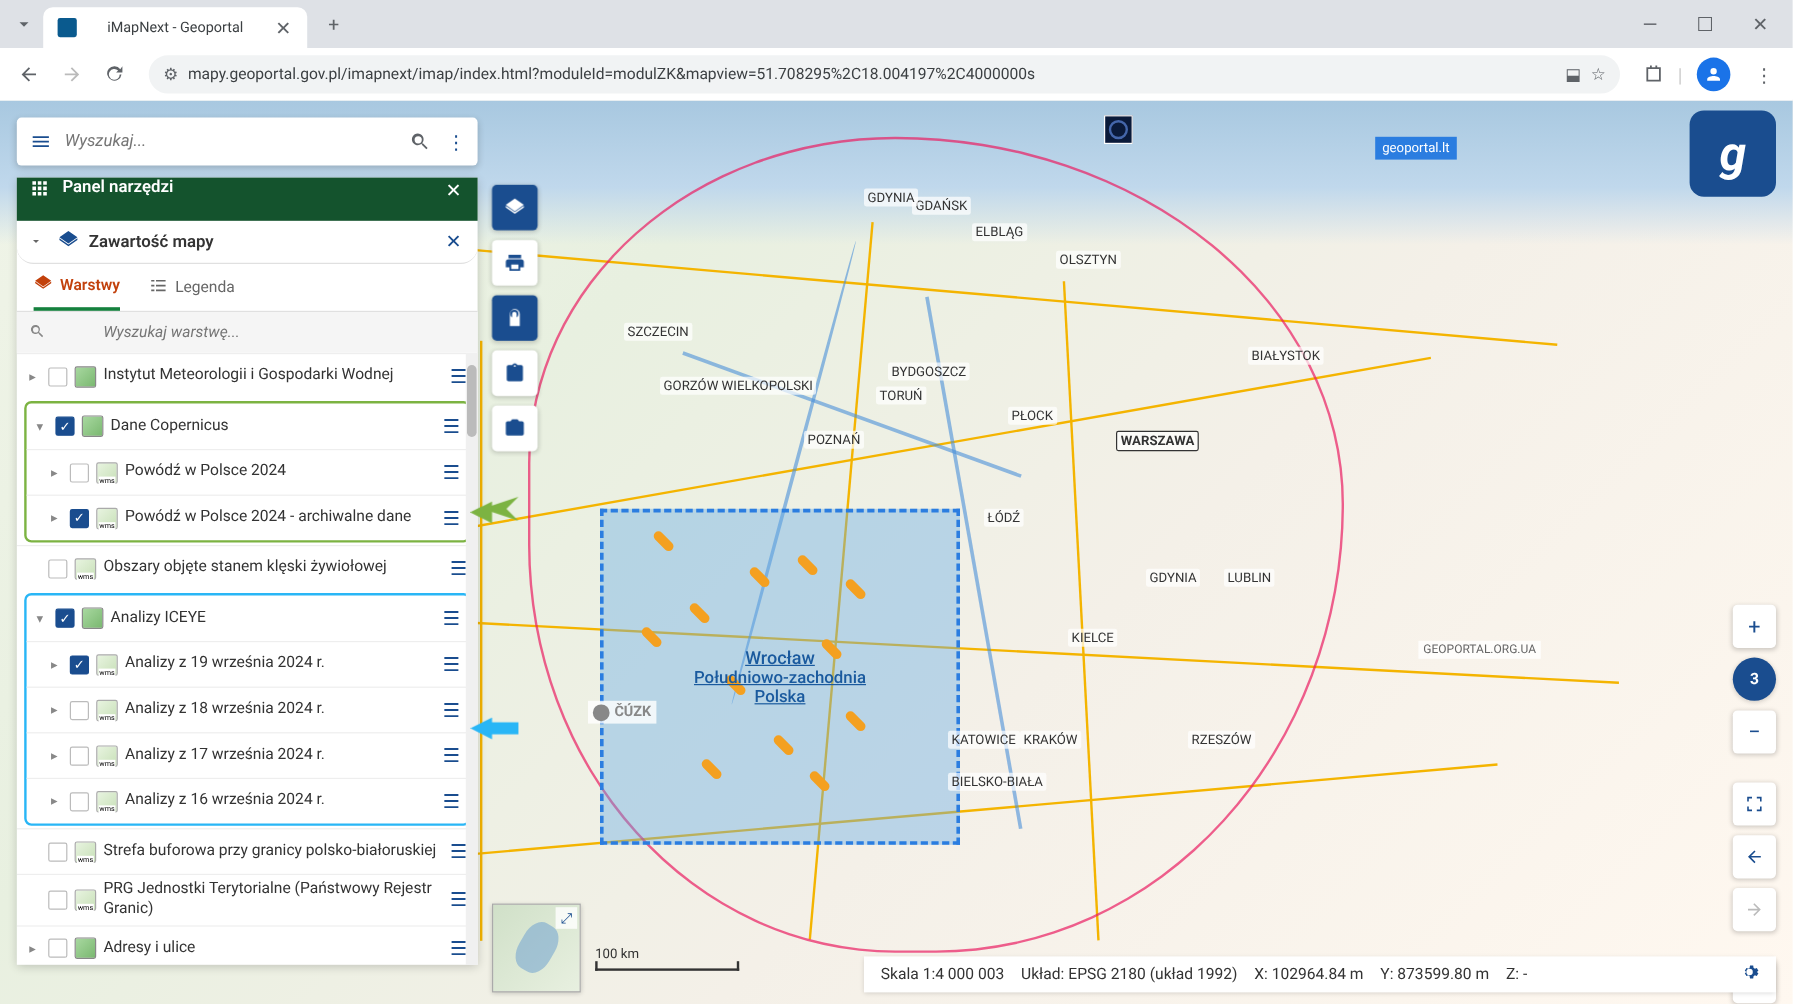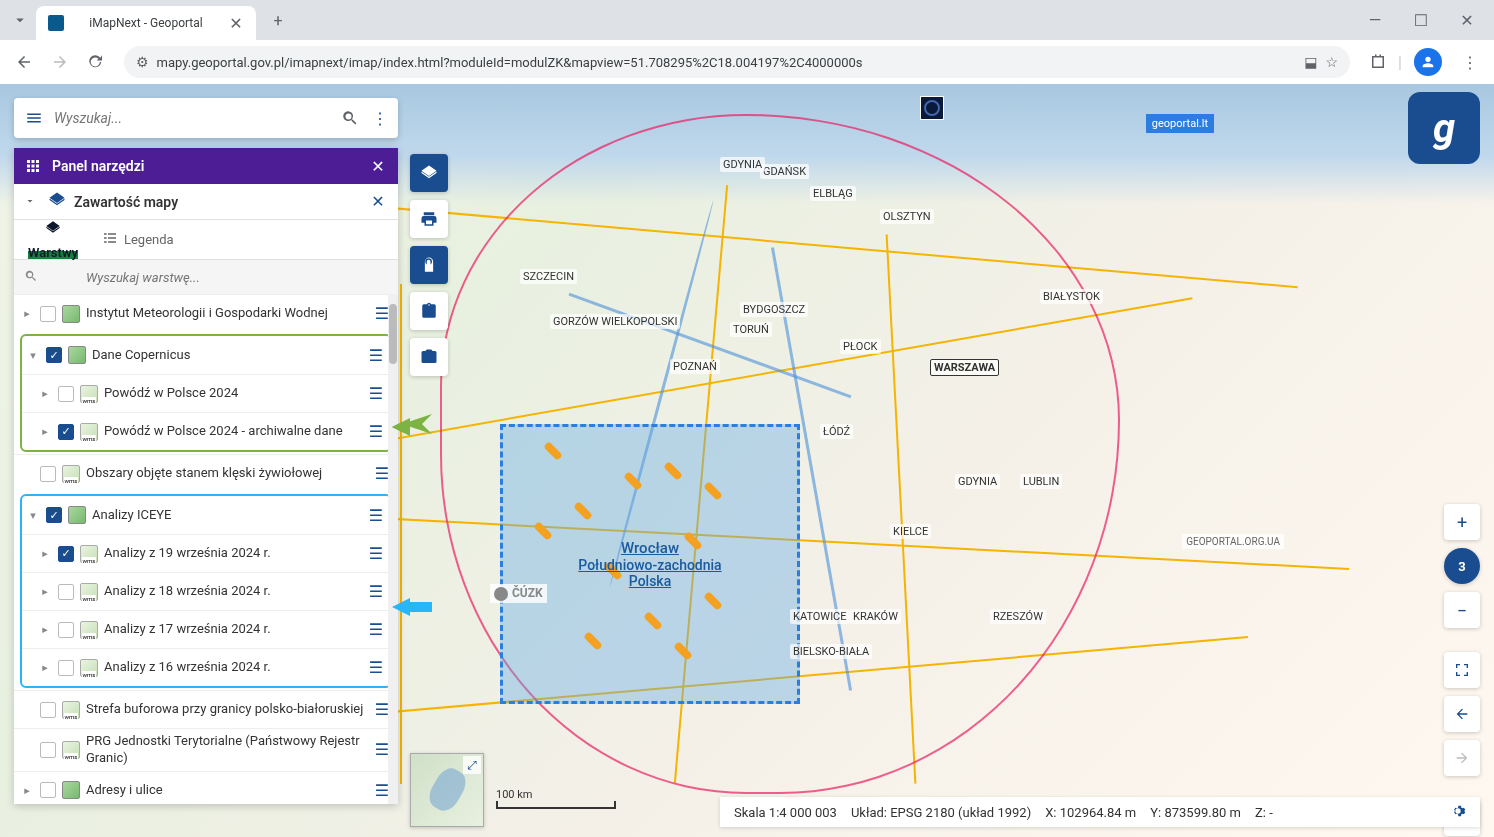--- a/index.html
+++ b/index.html
@@ -76,34 +76,34 @@
 .app-logo { position: absolute; top: 8px; right: 14px; width: 72px; height: 72px; background: #1a4d8f; border-radius: 12px; display: flex; align-items: center; justify-content: center; color: #fff; font-size: 40px; font-weight: bold; font-style: italic; }
 
 
 .search-bar { position: absolute; top: 14px; left: 14px; width: 384px; height: 40px; background: #fff; border-radius: 4px; box-shadow: 0 2px 6px rgba(0,0,0,0.2); display: flex; align-items: center; padding: 0 8px; gap: 8px; }
 .hamburger { width: 24px; height: 24px; color: #1a4d8f; cursor: pointer; display: flex; align-items: center; justify-content: center; }
 .search-input { flex: 1; border: none; outline: none; font-size: 14px; color: #666; font-style: italic; }
 .search-icon-btn { width: 24px; height: 24px; color: #5f6368; cursor: pointer; display: flex; align-items: center; justify-content: center; }
 .search-more { width: 20px; height: 24px; color: #1a4d8f; cursor: pointer; display: flex; align-items: center; justify-content: center; }
 
 .tool-panel { position: absolute; top: 64px; left: 14px; width: 384px; background: #fff; box-shadow: 0 2px 8px rgba(0,0,0,0.2); display: flex; flex-direction: column; }
-.panel-header { height: 36px; background: #4c1d95; color: #fff; display: flex; align-items: center; padding: 0 10px; gap: 10px; }
+.panel-header { height: 36px; background: #14532d; color: #fff; display: flex; padding: 0 10px; gap: 10px; }
 .panel-header-icon { width: 18px; height: 18px; display: flex; align-items: center; justify-content: center; }
 .panel-header-title { flex: 1; font-size: 14px; font-weight: 600; }
 .panel-close { width: 20px; height: 20px; cursor: pointer; display: flex; align-items: center; justify-content: center; }
 
-.content-header { height: 36px; display: flex; align-items: center; padding: 0 10px; gap: 8px; border-bottom: 1px solid #e0e0e0; }
+.content-header { height: 36px; display: flex; align-items: center; padding: 0 10px; gap: 8px; border-bottom: 1px solid #e0e0e0; border-radius: 14px; }
 .content-header-icon { color: #1a4d8f; }
 .content-header-title { flex: 1; font-size: 14px; font-weight: 600; color: #333; }
 .content-close { color: #1a4d8f; cursor: pointer; width: 20px; display: flex; align-items: center; justify-content: center; }
 .expand-arrow { color: #666; cursor: pointer; width: 16px; }
 
 .tabs { height: 40px; display: flex; align-items: center; padding: 0 14px; gap: 24px; border-bottom: 1px solid #e0e0e0; }
 .tab-item { display: flex; align-items: center; gap: 6px; font-size: 13px; color: #666; cursor: pointer; height: 100%; }
-.tab-item.active { color: #0f172a; font-weight: 600; border-bottom: 8px solid #15803d; flex-direction: column; }
+.tab-item.active { color: #c2410c; font-weight: 600; border-bottom: 3px solid #15803d; }
 .tab-item .icon { color: inherit; }
 
 .layer-search { height: 34px; background: #f5f5f5; display: flex; align-items: center; padding: 0 10px; gap: 8px; }
 .layer-search-icon { color: #888; }
 .layer-search-input { flex: 1; border: none; background: transparent; outline: none; font-size: 13px; color: #666; font-style: italic; margin-left: 40px; }
 
 .layer-list { position: relative; overflow-y: auto; max-height: 510px; }
 .scrollbar-track { position: absolute; right: 0; top: 0; bottom: 0; width: 10px; background: #f0f0f0; }
 .scrollbar-thumb { position: absolute; right: 1px; top: 10px; width: 8px; height: 60px; background: #bbb; border-radius: 4px; }
 

